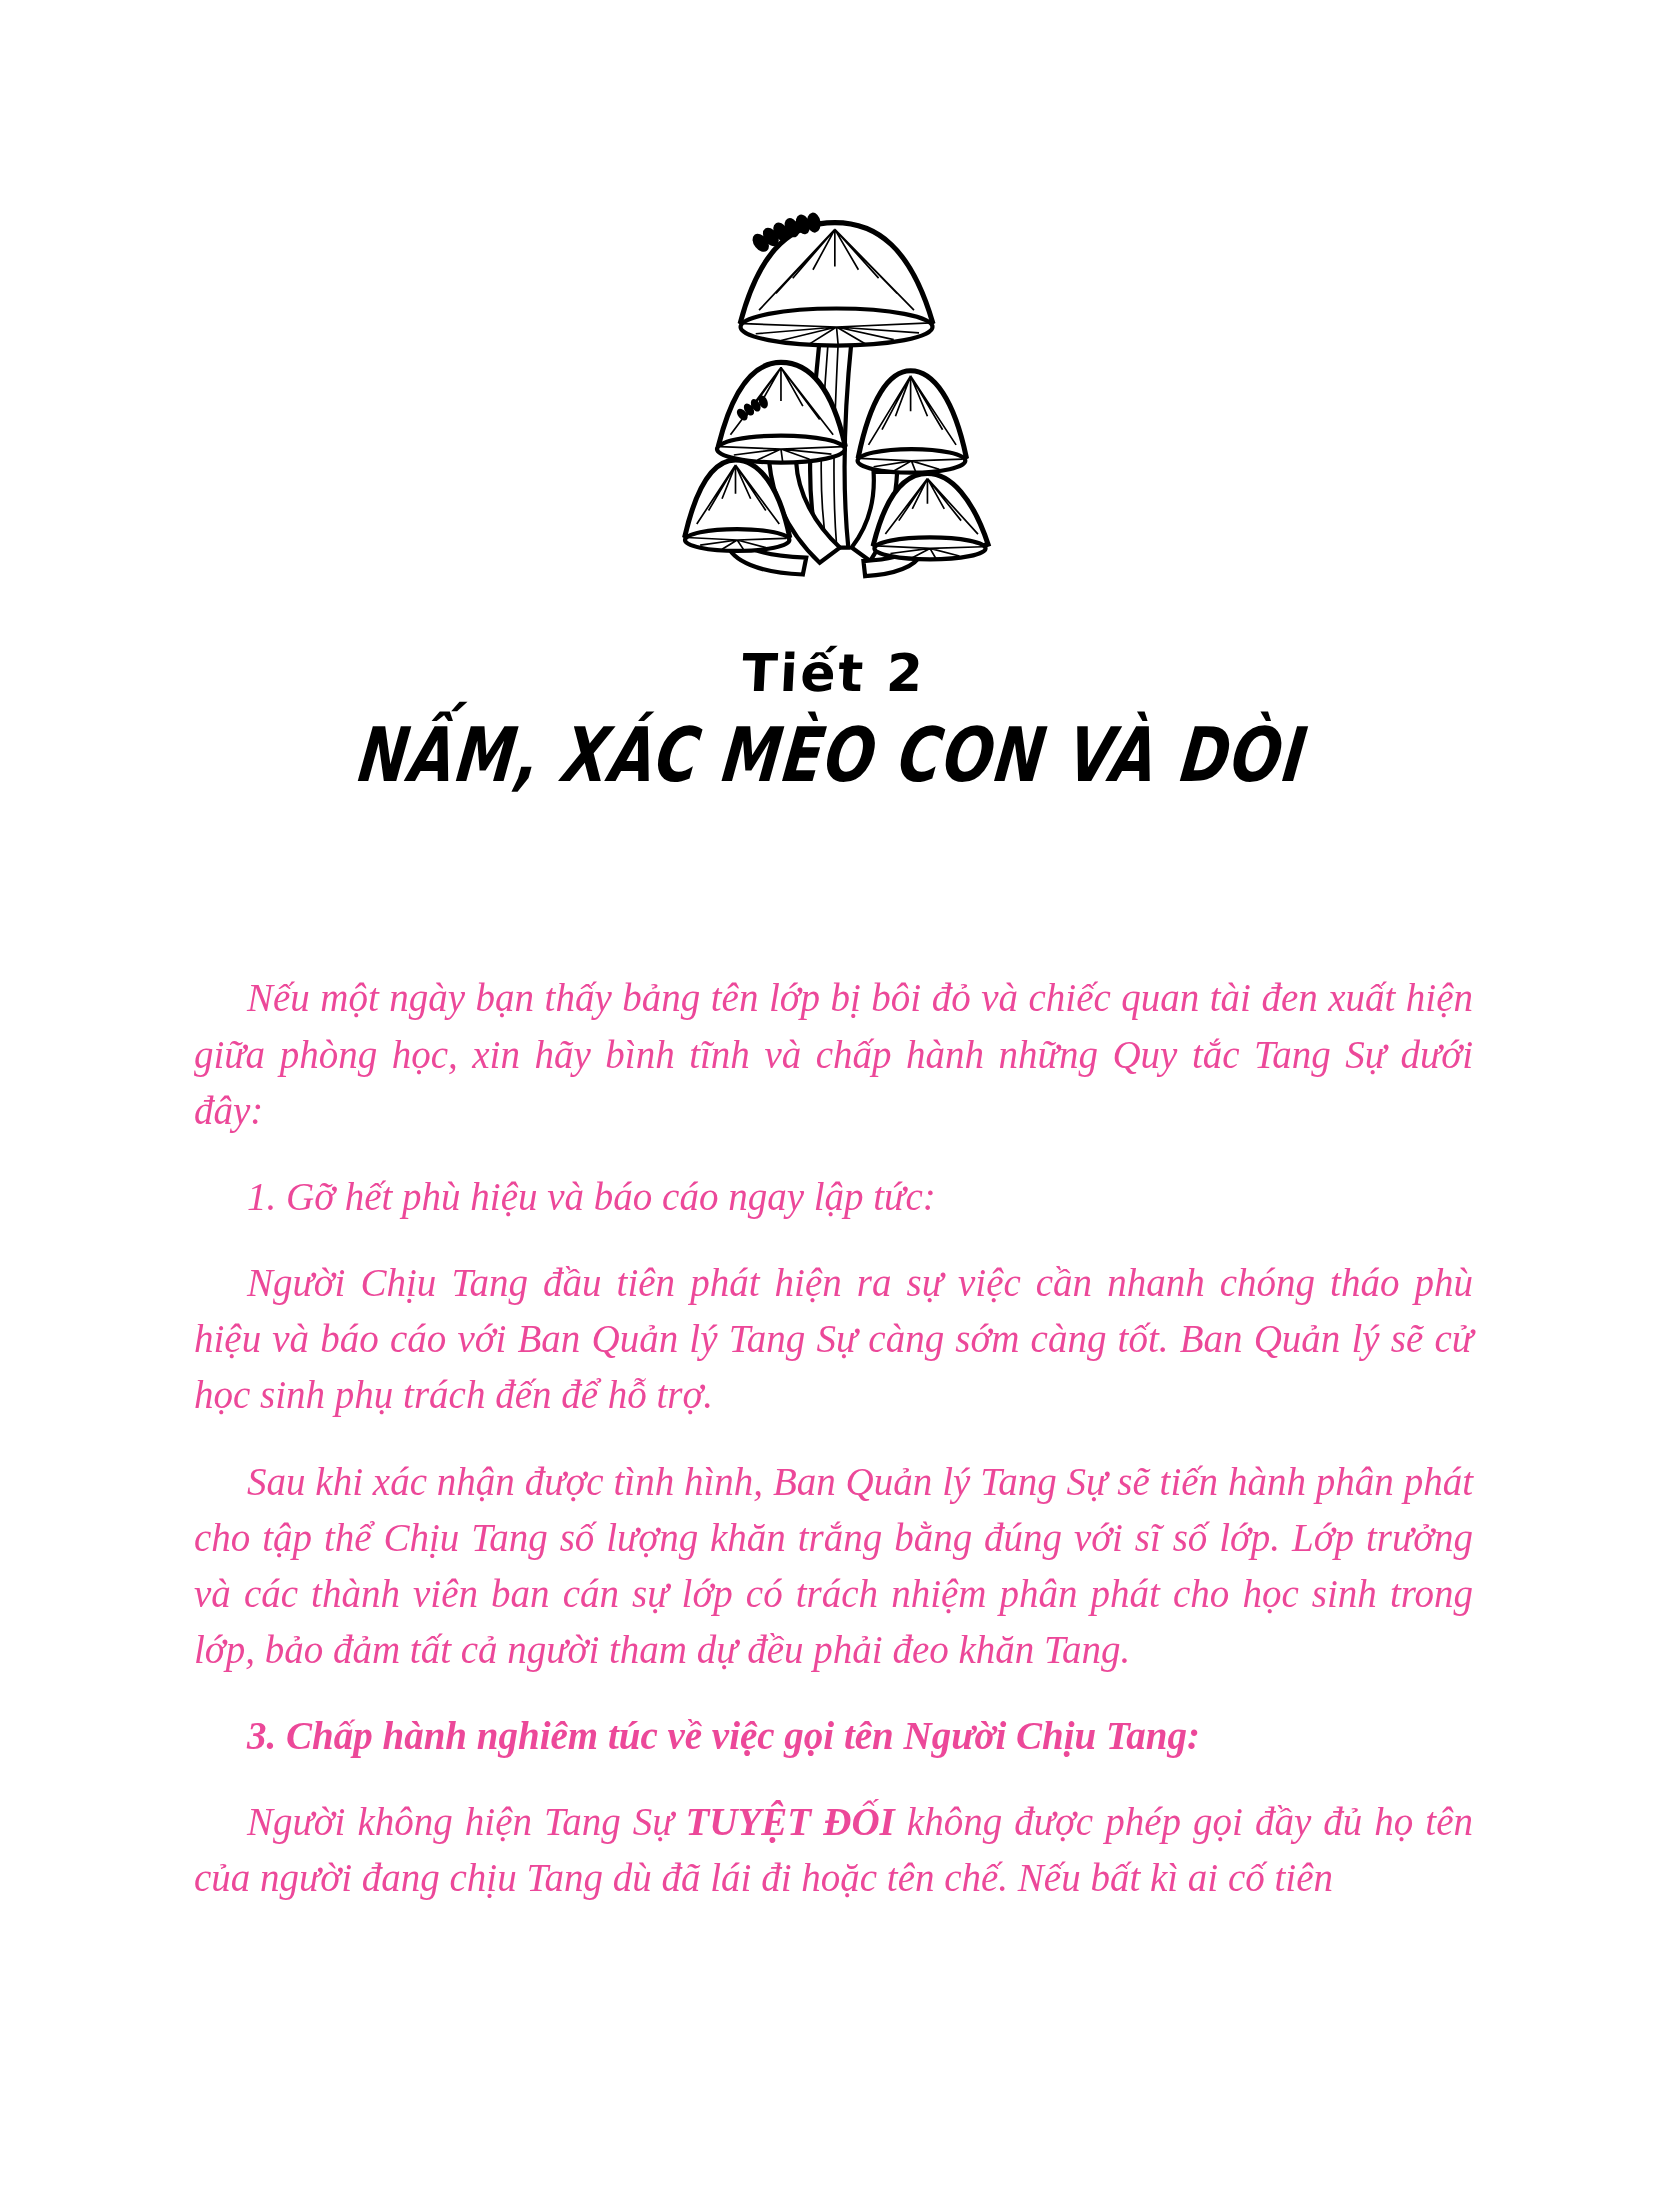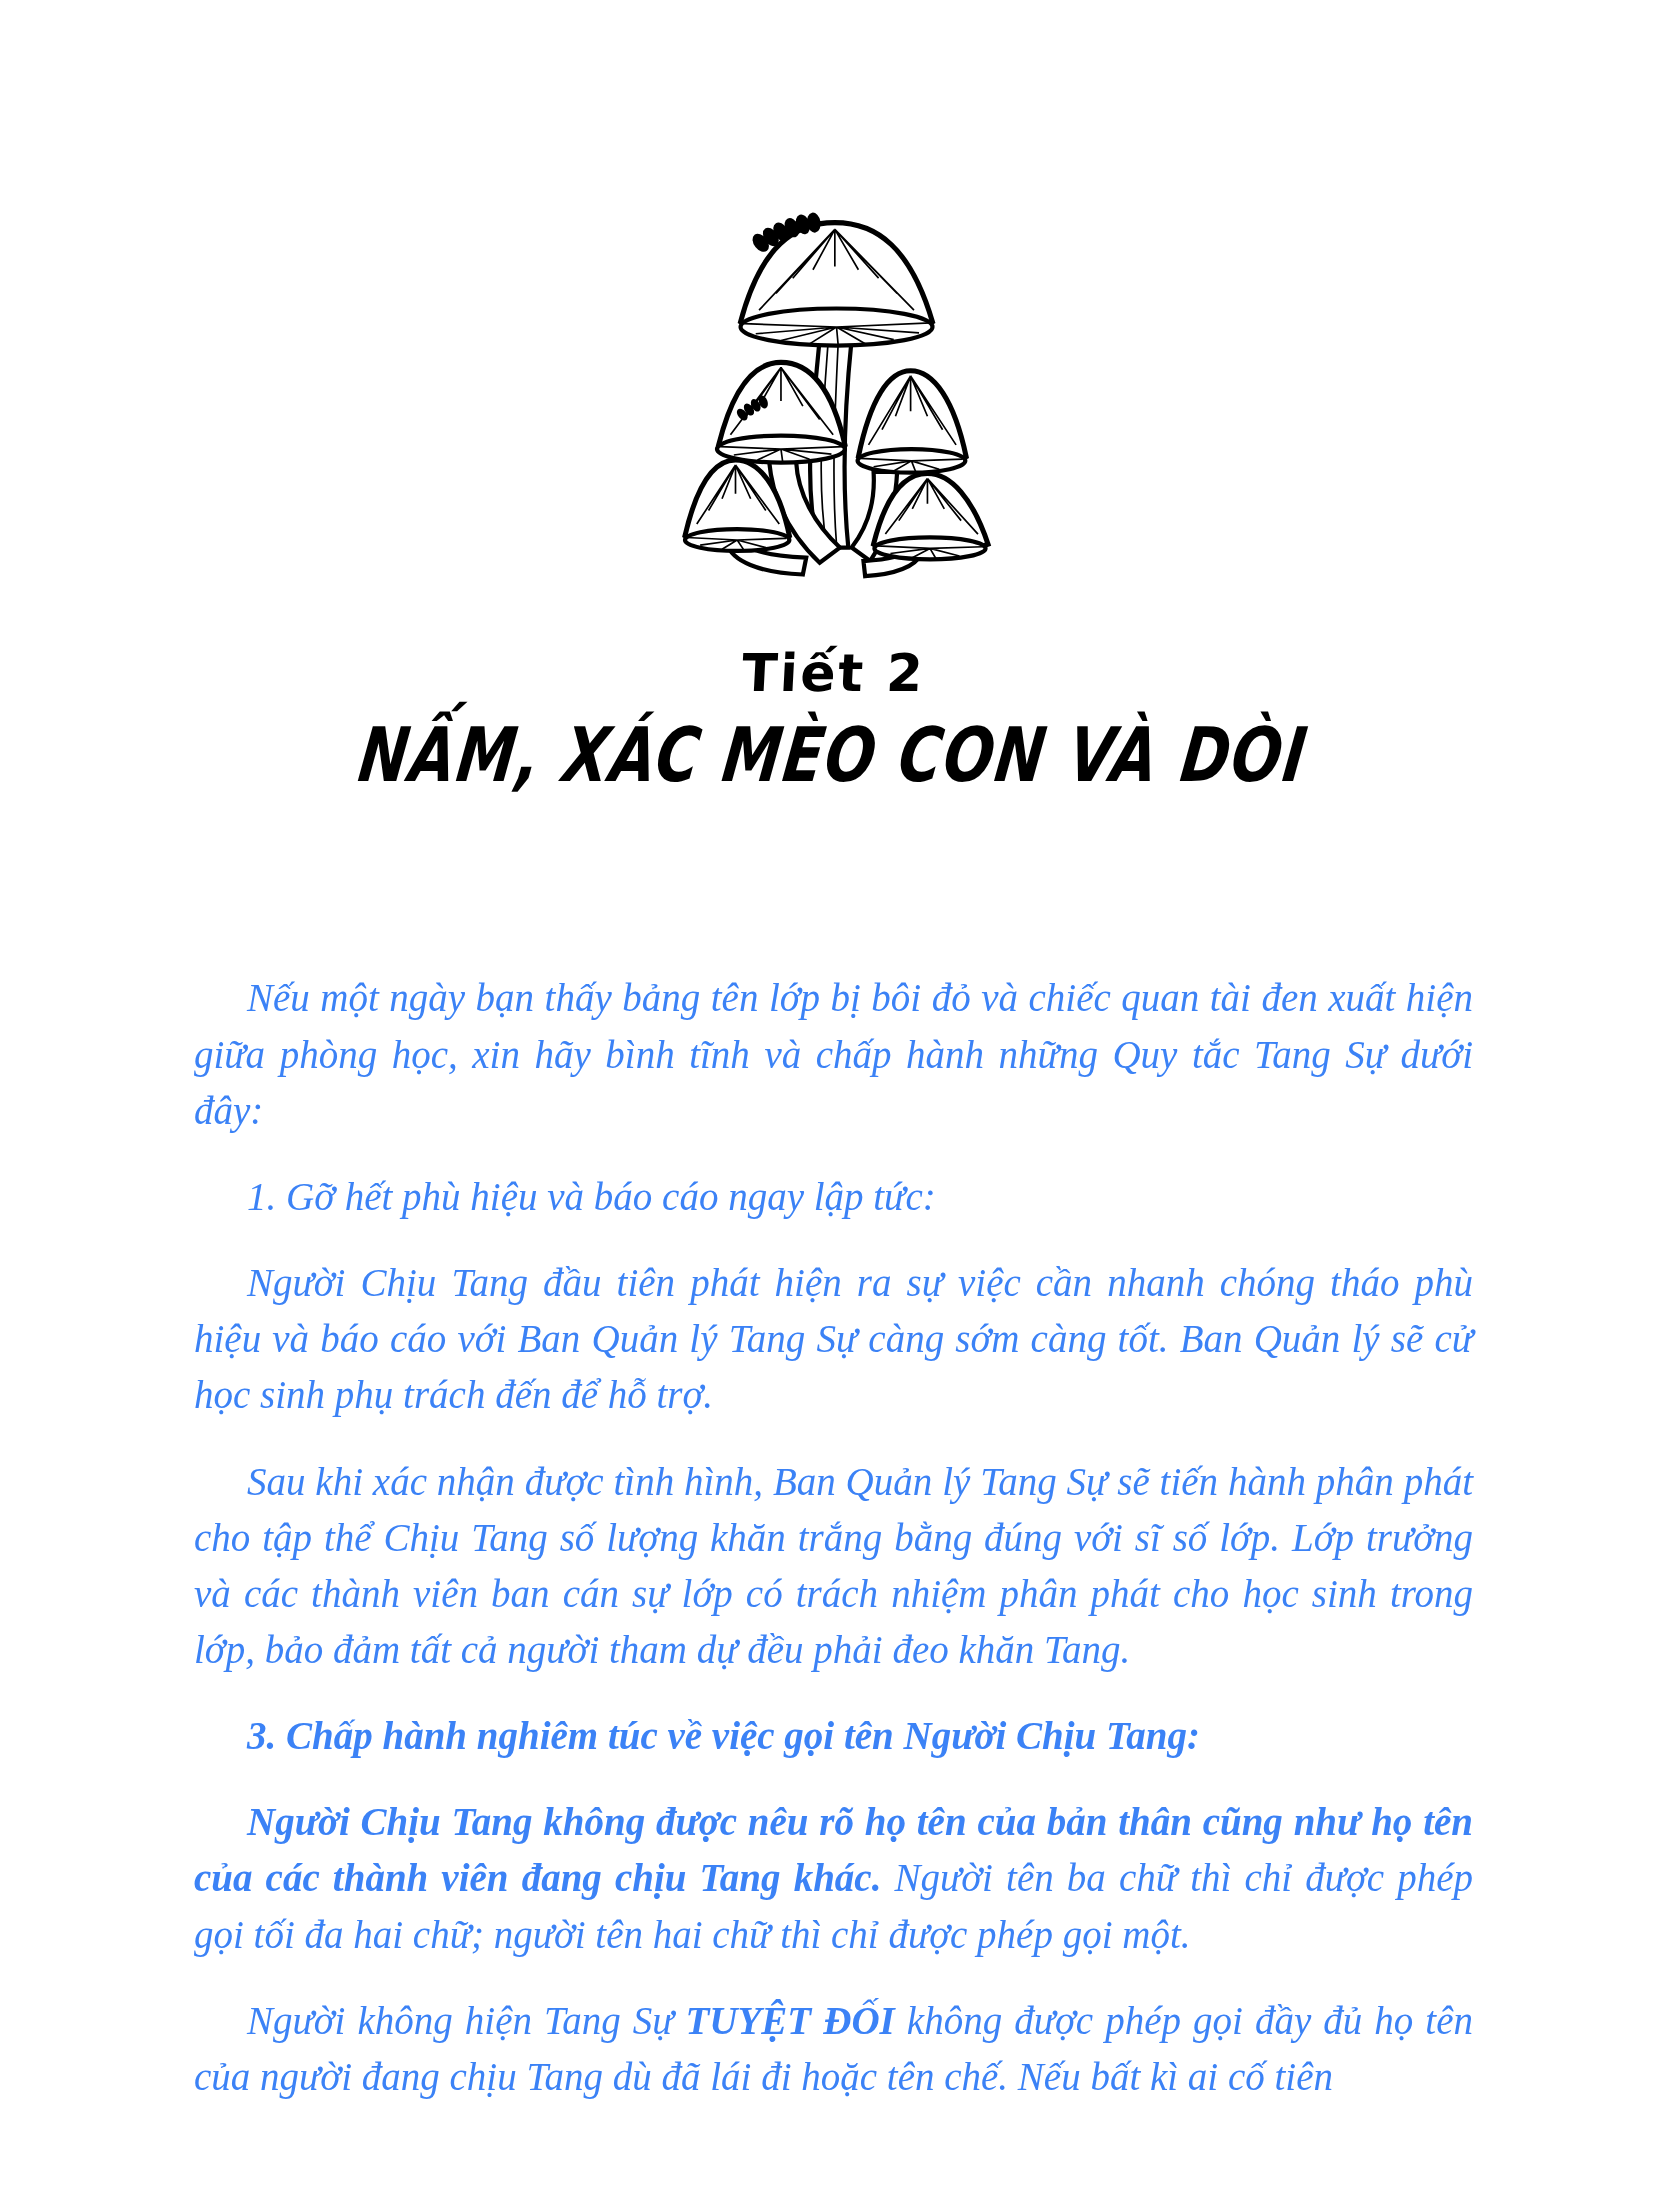--- a/index.html
+++ b/index.html
@@ -45,21 +45,21 @@
     white-space: nowrap;
   }
   .body-text {
     margin-top: 176px;
     padding: 0 194px;
     font-family: "Liberation Serif", serif;
     font-style: italic;
     font-size: 39px;
     line-height: 1.44;
     text-align: justify;
-    color: #3b82f6;
+    color: #ec4899;
   }
   .body-text p {
     margin: 0 0 30px 0;
     text-indent: 53px;
   }
   .seg-bold {
     font-weight: 700;
     margin-top: 16px;
   }
   .ink {
@@ -137,18 +137,17 @@
   <div class="chapter-label">Tiết 2</div>
 
   <h1 class="chapter-title">NẤM, XÁC MÈO CON VÀ DÒI</h1>
 
   <div class="body-text">
       <p><span>Nếu một ngày bạn thấy bảng tên lớp bị bôi đỏ và chiếc quan tài đen xuất hiện giữa phòng học, xin hãy bình tĩnh và chấp hành những Quy tắc Tang Sự dưới đây:</span></p>
       <p><span>1. Gỡ hết phù hiệu và báo cáo ngay lập tức:</span></p>
       <p><span>Người Chịu Tang đầu tiên phát hiện ra sự việc cần nhanh chóng tháo phù hiệu và báo cáo với Ban Quản lý Tang Sự càng sớm càng tốt. Ban Quản lý sẽ cử học sinh phụ trách đến để hỗ trợ.</span></p>
       <p><span>Sau khi xác nhận được tình hình, Ban Quản lý Tang Sự sẽ tiến hành phân phát cho tập thể Chịu Tang số lượng khăn trắng bằng đúng với sĩ số lớp. Lớp trưởng và các thành viên ban cán sự lớp có trách nhiệm phân phát cho học sinh trong lớp, bảo đảm tất cả người tham dự đều phải đeo khăn Tang.</span></p>
       <p><span class="seg-bold">3. Chấp hành nghiêm túc về việc gọi tên Người Chịu Tang:</span></p>
-      <p><span class="seg-bold">Người Chịu Tang không được nêu rõ họ tên của bản thân cũng như họ tên của các thành viên đang chịu Tang khác.</span><span> Người tên ba chữ thì chỉ được phép gọi tối đa hai chữ; người tên hai chữ thì chỉ được phép gọi một.</span></p>
       <p><span>Người không hiện Tang Sự </span><span class="seg-bold">TUYỆT ĐỐI</span><span> không được phép gọi đầy đủ họ tên của người đang chịu Tang dù đã lái đi hoặc tên chế. Nếu bất kì ai cố tiên</span></p>
     </div>
 
 </div>
 
 
 </body></html>

